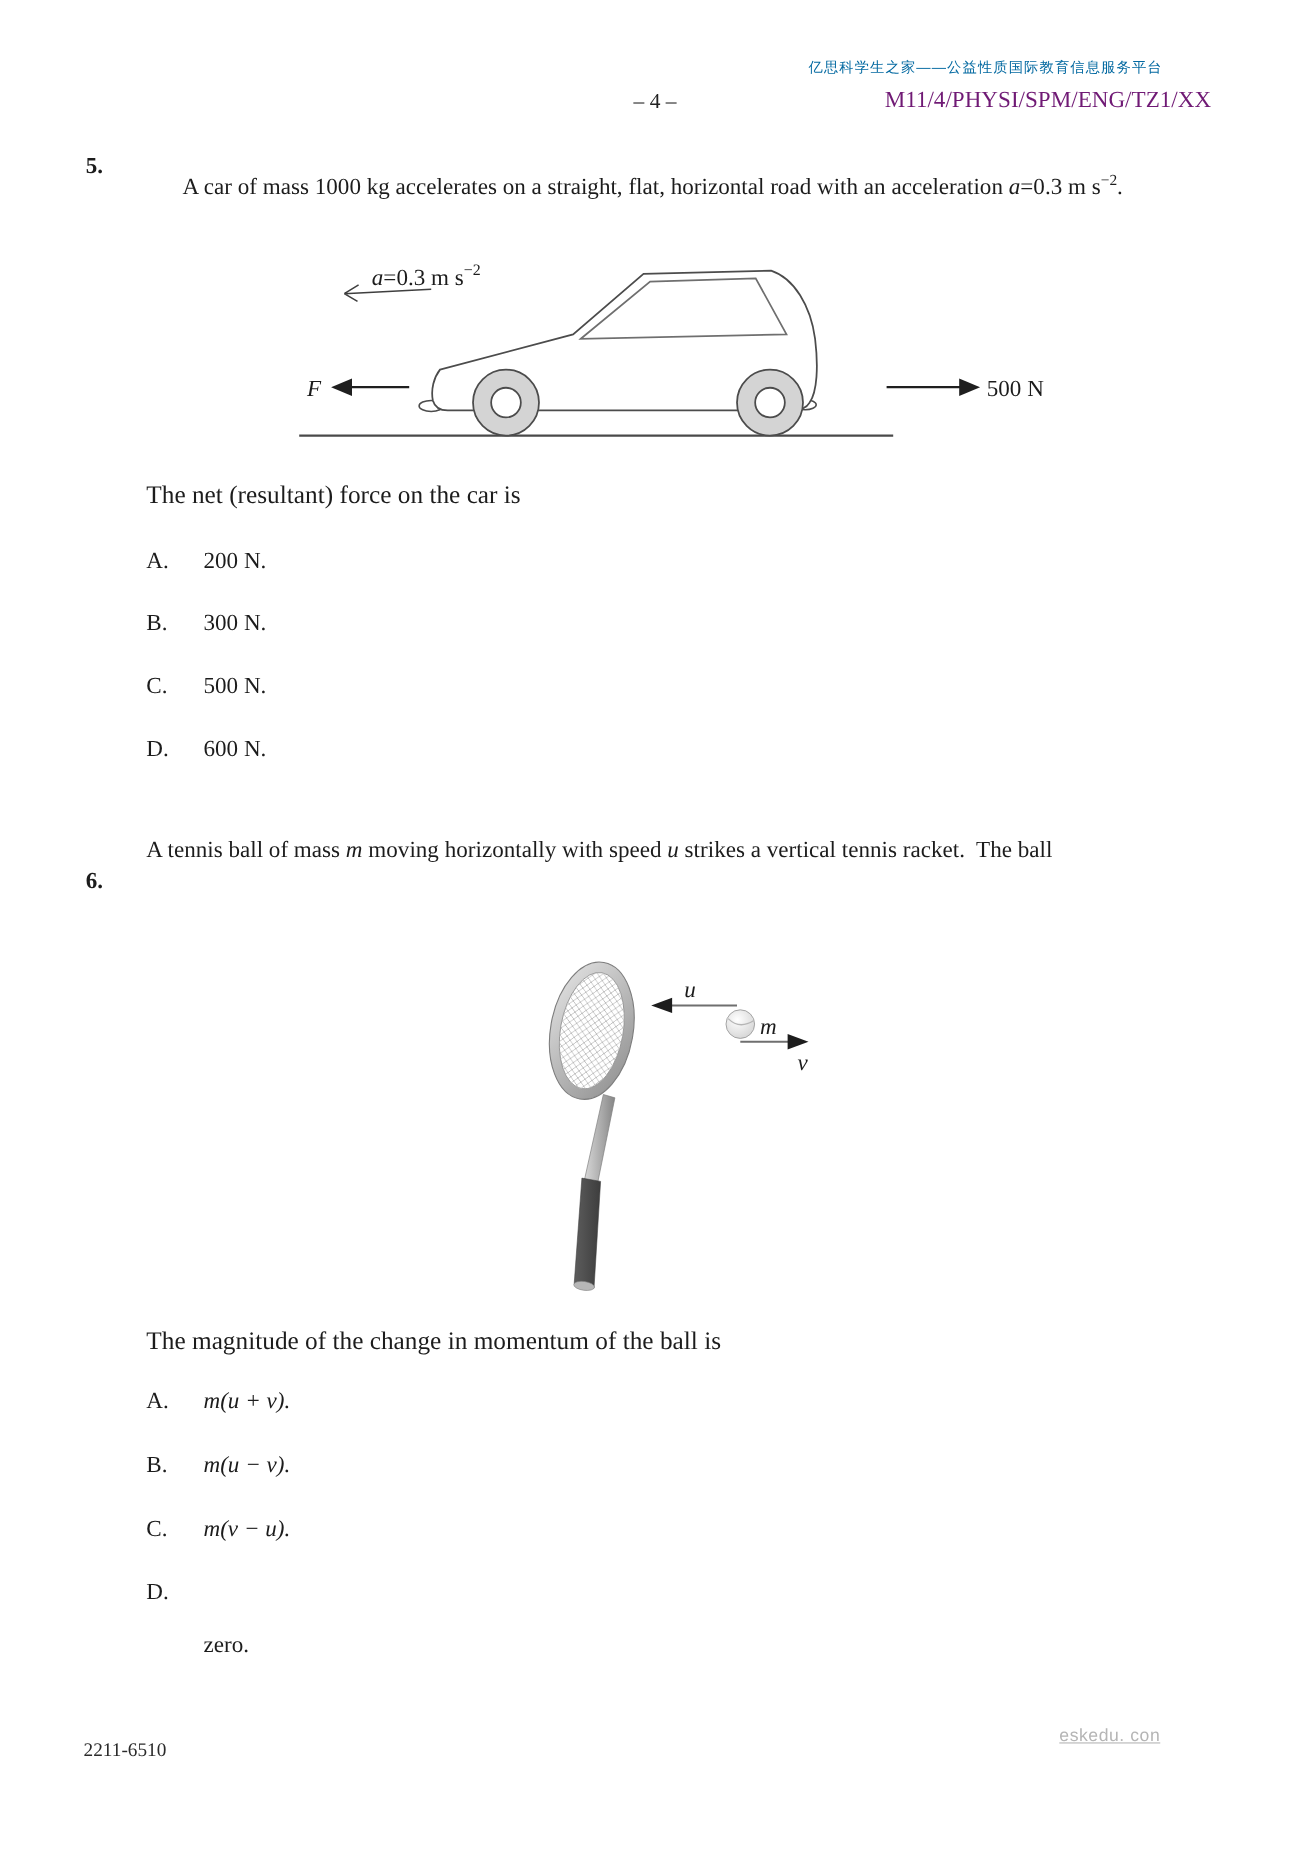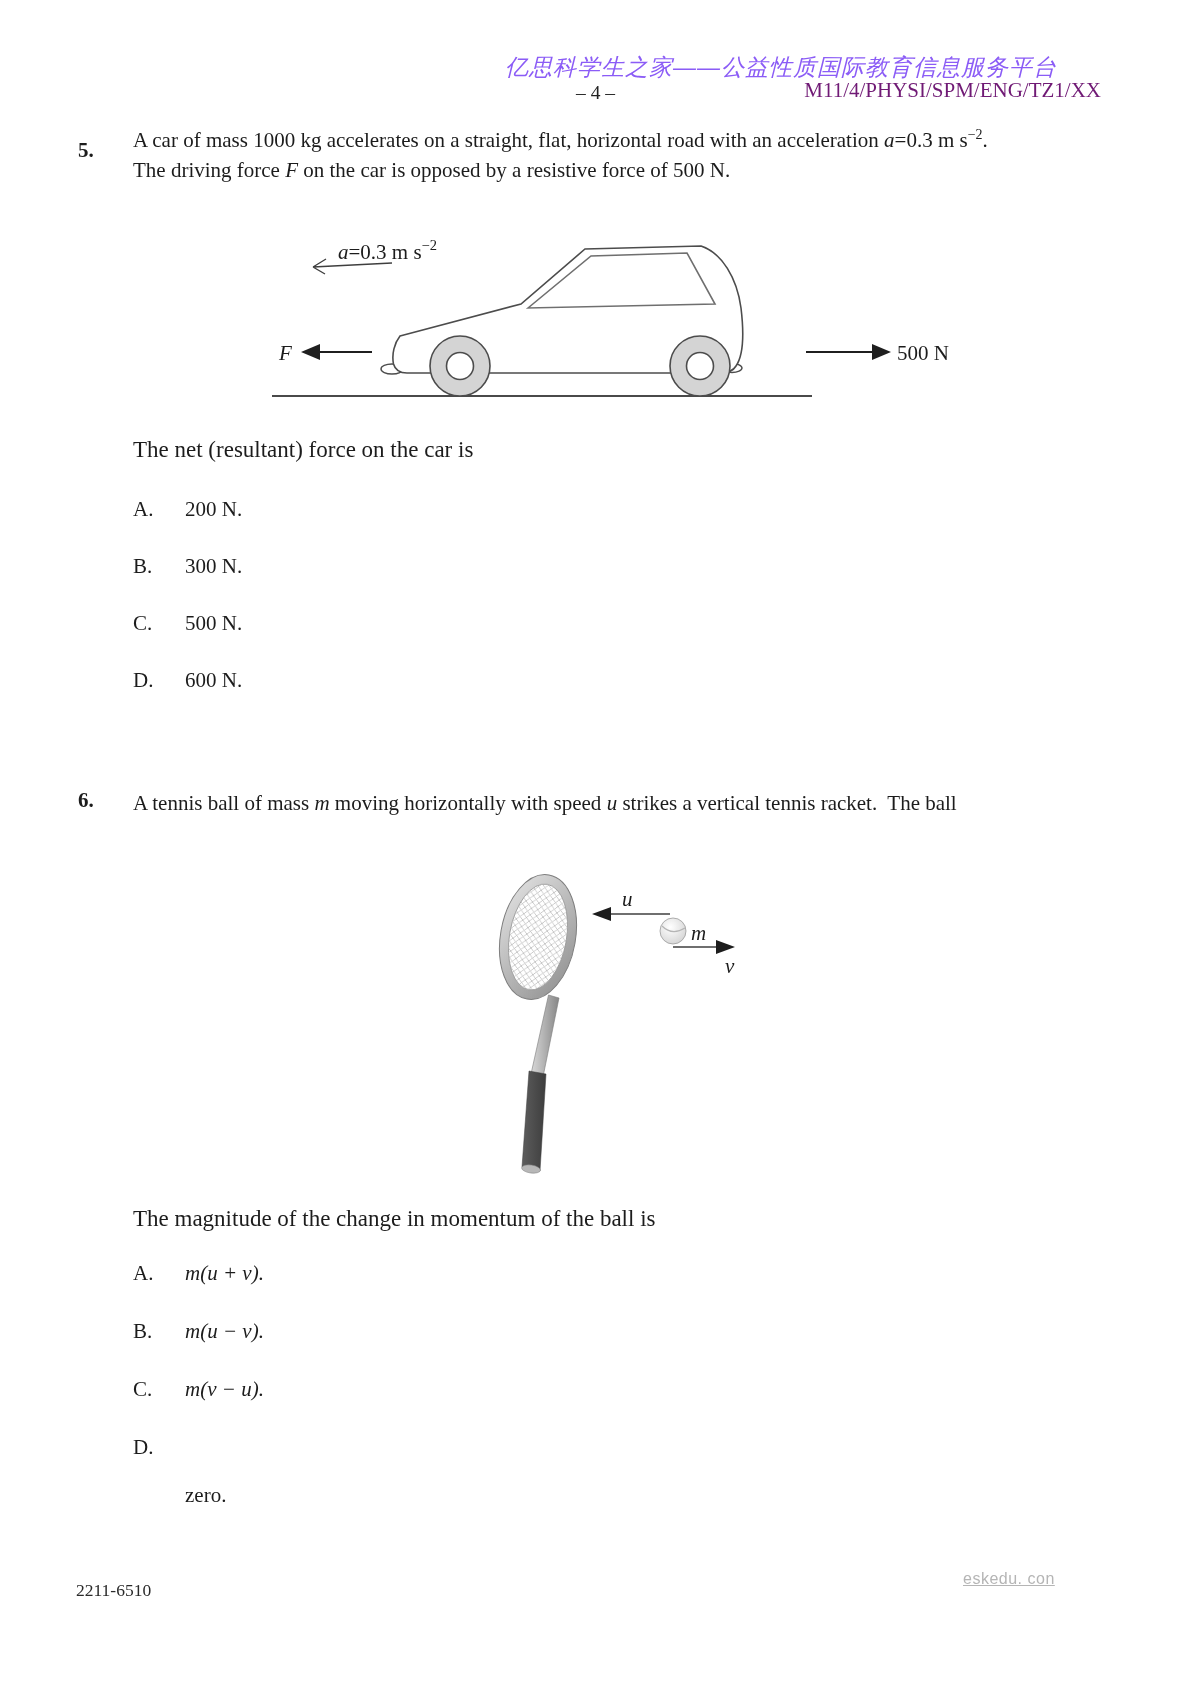--- a/index.html
+++ b/index.html
@@ -2,22 +2,22 @@
 <html><head>
 <meta charset="utf-8">
 <style>
   html,body{margin:0;padding:0;background:#e8e8e8;}
   .page{
     position:relative;width:1191px;height:1684px;background:#ffffff;
     font-family:"Liberation Serif", serif;color:#1c1c1c;overflow:hidden;margin:0 auto;
   }
   .abs{position:absolute;}
   .watermark-cn{
-    position:absolute;top:52px;right:134px;font-size:23px;letter-spacing:1px;
-    color:#8b5cf6;font-family:"Liberation Sans", sans-serif;font-style:italic;
+    position:absolute;top:52px;right:134px;font-size:13px;letter-spacing:1px;
+    color:#0369a1;font-family:"Liberation Sans", sans-serif;
   }
   .page-num{position:absolute;top:82px;left:0;width:1191px;text-align:center;font-size:19.5px;color:#222;}
   .paper-code{position:absolute;top:78px;right:90px;font-size:21px;color:#701a75;}
   .qnum{position:absolute;left:78px;font-size:21px;font-weight:bold;}
   .stem{position:absolute;left:133px;font-size:21px;line-height:30px;white-space:nowrap;}
   .prompt{position:absolute;left:133px;font-size:23px;}
   .opt-row{position:absolute;left:133px;display:flex;font-size:21px;}
   .opt-letter{width:52px;flex:0 0 52px;}
   .mi{font-style:italic;}
   .sup{vertical-align:super;font-size:14px;line-height:0;}
@@ -33,23 +33,22 @@
 </head>
 <body>
 
 <div class="page">
 
   <div class="watermark-cn">亿思科学生之家——公益性质国际教育信息服务平台</div>
   <div class="page-num">– 4 –</div>
   <div class="paper-code">M11/4/PHYSI/SPM/ENG/TZ1/XX</div>
 
   <div class="qnum" style="top:138px;">5.</div>
-  <div class="stem" style="top:125px;">
+  <div class="stem" style="top:154px;margin-left:33px;">
     <div><span>A car of mass 1000 kg accelerates on a straight, flat, horizontal road with an acceleration </span><span class="mi">a</span><span>=0.3 m s</span><span class="sup">−2</span><span>.</span></div>
-    <div><span>The driving force </span><span class="mi">F</span><span> on the car is opposed by a resistive force of 500 N.</span></div>
   </div>
 
   <svg class="abs" style="left:250px;top:228px;" width="720" height="185" viewBox="250 228 720 185">
 
     <text x="338" y="259" font-size="21"><tspan font-style="italic">a</tspan><tspan>=0.3 m s</tspan><tspan dy="-9" font-size="14.5">−2</tspan></text>
     <path d="M392 263 L313 267 M313 267 L326 259 M313 267 L325 274" stroke="#3f3f3f" stroke-width="1.4" fill="none"></path>
 
     <text x="279" y="360" font-size="21" font-style="italic">F</text>
     <line x1="372" y1="352" x2="318" y2="352" stroke="#1f1f1f" stroke-width="2"></line>
     <polygon points="301,352 320,344 320,360" fill="#1f1f1f"></polygon>
@@ -85,21 +84,21 @@
   <div class="opt-row" style="top:611px;">
     <span class="opt-letter">C.</span>
     <span>500 N.</span>
   </div>
   <div class="opt-row" style="top:668px;">
     <span class="opt-letter">D.</span>
     <span>600 N.</span>
   </div>
 
   <div class="qnum" style="top:788px;">6.</div>
-  <div class="stem" style="top:788px;">
+  <div class="stem" style="top:757px;">
     <div><span>A tennis ball of mass </span><span class="mi">m</span><span> moving horizontally with speed </span><span class="mi">u</span><span> strikes a vertical tennis racket.&nbsp; The ball</span></div>
   </div>
 
   <svg class="abs" style="left:440px;top:855px;" width="330" height="325" viewBox="440 855 330 325">
     <defs>
       <pattern id="stringPat" width="6.5" height="6.5" patternUnits="userSpaceOnUse">
         <path d="M0 0 L6.5 6.5 M6.5 0 L0 6.5" stroke="#b8b8b8" stroke-width="0.75"></path>
       </pattern>
       <linearGradient id="rimGrad" x1="0" y1="0" x2="1" y2="1">
         <stop offset="0" stop-color="#e6e6e6"></stop>

